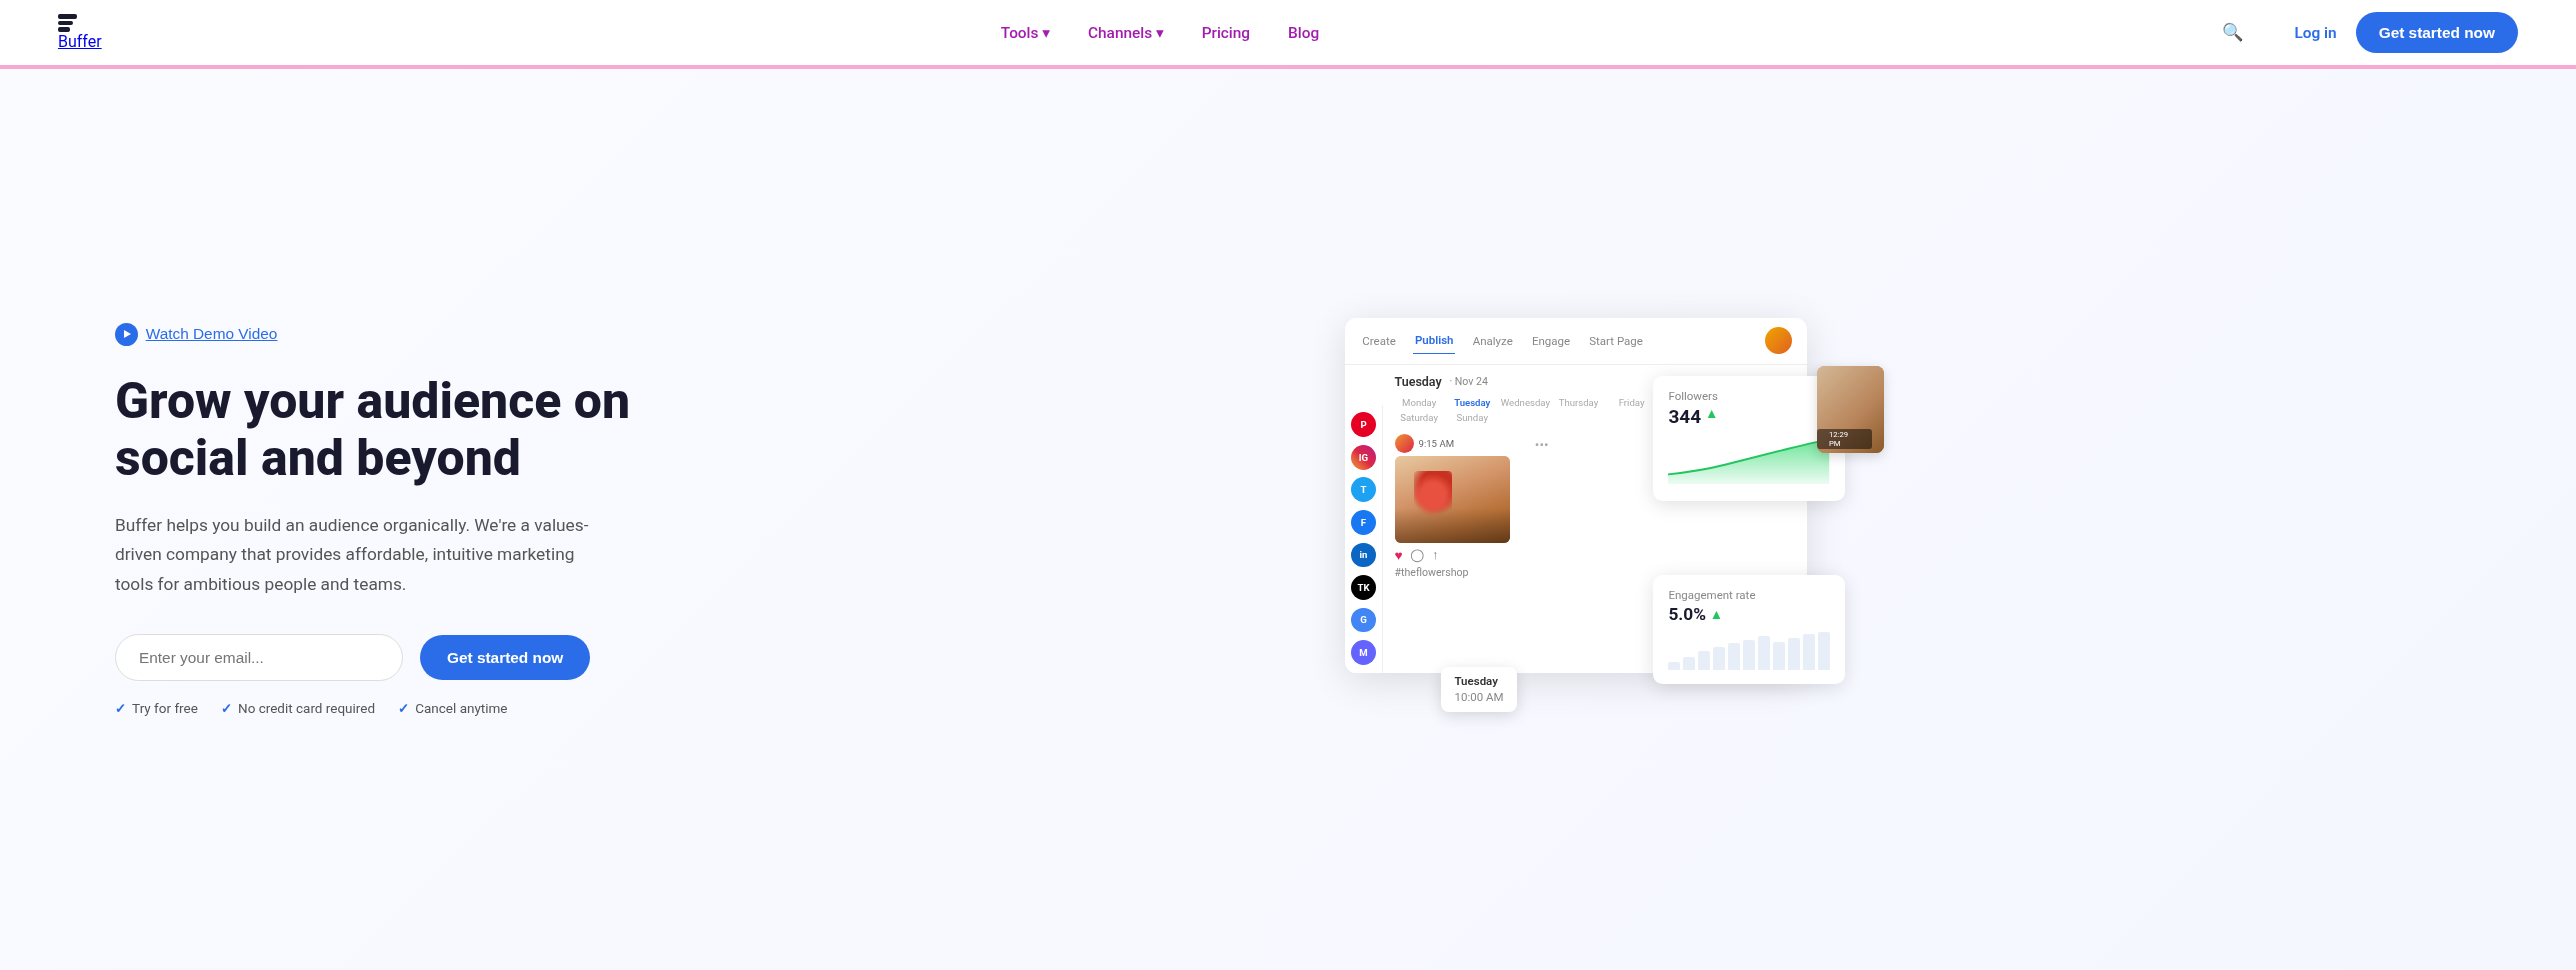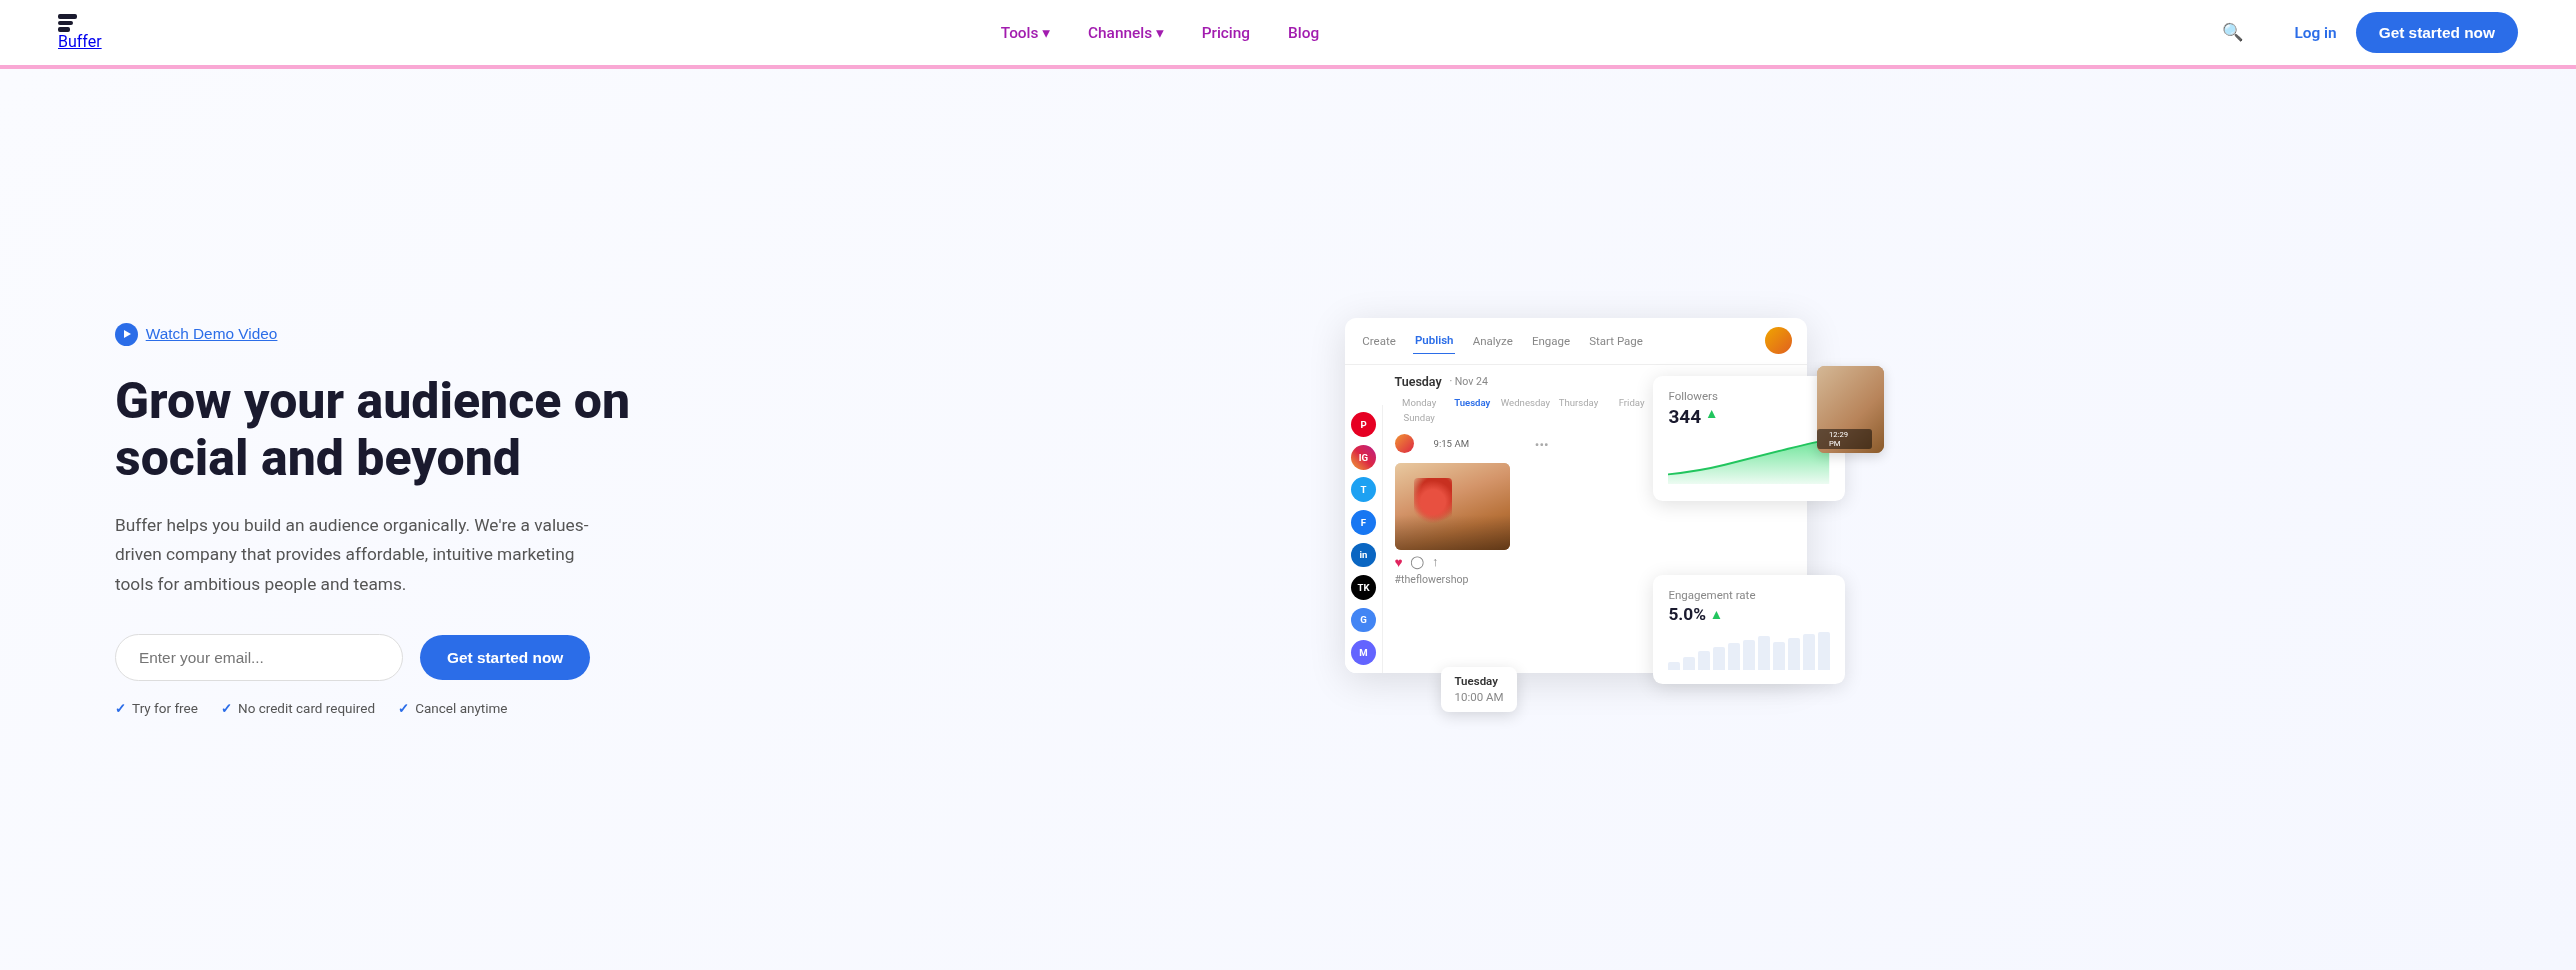--- a/index.html
+++ b/index.html
@@ -284,21 +284,21 @@
       font-size: 12.5px;
       font-weight: 600;
       color: #333;
     }
     .dash-date-sub {
       font-size: 10.6px;
       color: #888;
     }
     .week-grid {
       display: grid;
-      grid-template-columns: repeat(6, 1fr);
+      grid-template-columns: repeat(5, 1fr);
       gap: 3.8px;
       margin-bottom: 11.5px;
     }
     .week-day {
       font-size: 9.6px;
       color: #aaa;
       text-align: center;
     }
     .post-avatar {
       width: 19px;
@@ -570,21 +570,21 @@
               <div class="week-day" style="color:#2b6de8; font-weight:600;">Tuesday</div>
               <div class="week-day">Wednesday</div>
               <div class="week-day">Thursday</div>
               <div class="week-day">Friday</div>
               <div class="week-day">Saturday</div>
               <div class="week-day">Sunday</div>
             </div>
 
             <div style="display:flex; gap:9.6px; align-items:flex-start;">
               <div style="width:154px;">
-                <div style="display:flex; align-items:center; gap:20px; margin-bottom:10px;">
+                <div style="display:flex; align-items:center; gap:5px; margin-bottom:3px;">
                   <div class="post-avatar"></div>
                   <span class="post-time">9:15 AM</span>
                   <span style="margin-left:auto; color:#aaa; font-size:13.5px;">•••</span>
                 </div>
                 <div class="post-image-box">
 
                   <div style="position:absolute; top:0;left:0;right:0;bottom:0; background: linear-gradient(160deg, #e8c9a0 0%, #d4956a 40%, #b8723a 70%, #8a5020 100%);"></div>
 
                   <div style="position:absolute; top:14.4px; left:19px; width:38px; height:48px; background: radial-gradient(circle, #e85040 40%, transparent 70%), radial-gradient(circle at 60% 30%, #c83020 40%, transparent 70%); border-radius:3.8px;"></div>
                 </div>

